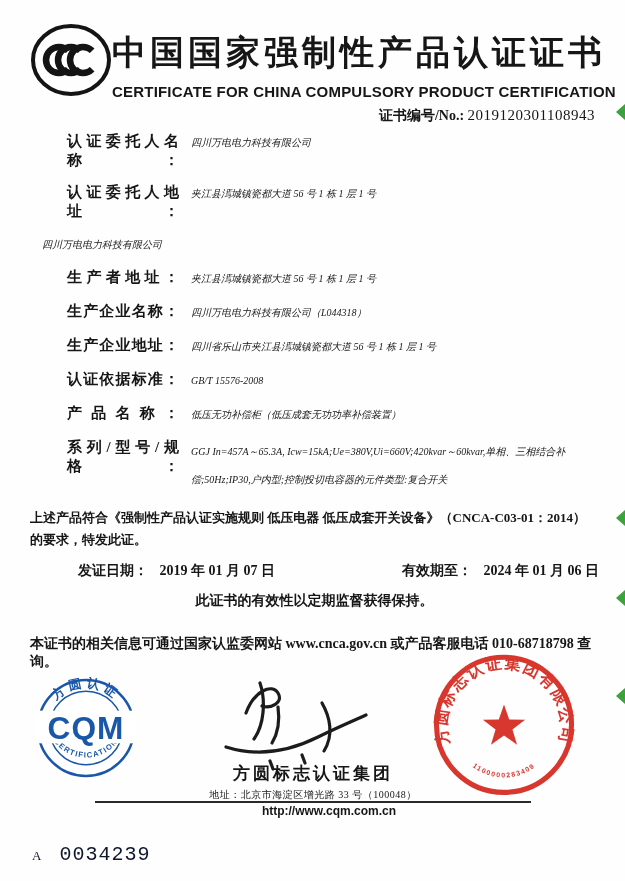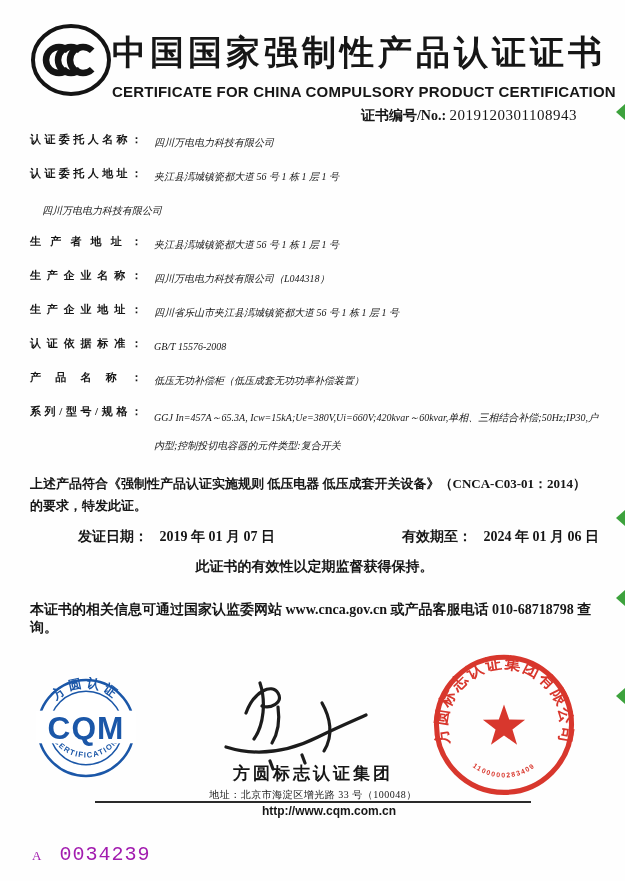--- a/index.html
+++ b/index.html
@@ -7,49 +7,49 @@
     width:625px;height:881px;position:relative;overflow:hidden;
     background:#fefefe;color:#161616;
     font-family:"Liberation Serif","DejaVu Serif",serif;
   }
   
   .ccc-logo{position:absolute;left:28px;top:22px;width:86px;height:76px;}
   .title-block{position:absolute;left:112px;right:25px;top:30px;text-align:center;}
   .title-zh{font-size:34px;font-weight:bold;letter-spacing:4px;white-space:nowrap;}
   .title-en{margin-top:7px;font-size:15px;font-weight:bold;letter-spacing:0.2px;
             font-family:"Liberation Sans","DejaVu Sans",sans-serif;white-space:nowrap;}
-  .cert-no-line{position:absolute;top:107px;right:48px;font-size:14px;white-space:nowrap;text-align:right;}
+  .cert-no-line{position:absolute;top:107px;right:30px;font-size:14px;white-space:nowrap;text-align:right;}
   .cert-no-label{font-weight:bold;}
   .cert-no-value{font-size:15px;letter-spacing:0.5px;}
   
   .fields{position:absolute;left:30px;right:26px;top:132px;}
   .row{display:flex;margin-bottom:13px;}
-  .row .label{flex:0 0 112px;font-weight:bold;font-size:11px;
-              text-align:justify;text-align-last:justify;white-space:normal;}
+  .row .label{flex:0 0 112px;font-weight:bold;font-size:15px;
+              text-align:justify;text-align-last:justify;white-space:normal;margin-left:37px;}
   .row .value{margin-left:12px;font-size:10px;line-height:21px;font-style:italic;}
   .row-series .value{line-height:28px;}
   .statement{margin-top:2px;font-size:13px;font-weight:bold;line-height:22px;}
   .dates-row{display:flex;justify-content:space-between;margin-top:11px;
              font-size:14px;font-weight:bold;margin-left:48px;}
   .dates-row .d-label{margin-right:8px;}
   .validity-note{margin-top:12px;font-size:14px;font-weight:bold;text-align:center;}
   .info-note{margin-top:25px;font-size:14px;font-weight:bold;}
   
   .seal-zone{position:absolute;left:0;top:635px;width:625px;height:170px;}
   .cqm-logo{position:absolute;left:35px;top:42px;width:102px;height:102px;}
   .signature{position:absolute;left:218px;top:38px;width:160px;height:115px;}
   .red-stamp{position:absolute;left:430px;top:14px;width:148px;height:148px;opacity:0.93;}
   
   .footer-rule{position:absolute;left:95px;top:801px;width:436px;height:2px;background:#2a2a2a;}
   .footer-block{position:absolute;left:95px;top:762px;width:436px;text-align:center;}
   .footer-org{font-size:17px;font-weight:bold;letter-spacing:3px;}
   .footer-address{margin-top:3px;font-size:10px;letter-spacing:0.5px;}
   .footer-url{margin-top:2px;font-size:12px;font-weight:bold;
               font-family:"Liberation Sans","DejaVu Sans",sans-serif;padding-left:32px;}
-  .serial{position:absolute;left:32px;top:843px;color:#a21caf;white-space:nowrap;}
+  .serial{position:absolute;left:32px;top:843px;color:#0f172a;white-space:nowrap;}
   .serial-prefix{font-size:13px;margin-right:14px;}
   .serial-number{font-size:20px;font-family:"Liberation Mono","DejaVu Sans Mono",monospace;
                  letter-spacing:1px;}
   
   .edge-mark{position:absolute;right:0;width:0;height:0;
              border-right:9px solid #3da23d;
              border-top:8px solid transparent;border-bottom:8px solid transparent;}
 </style>
 </head>
 <body>

